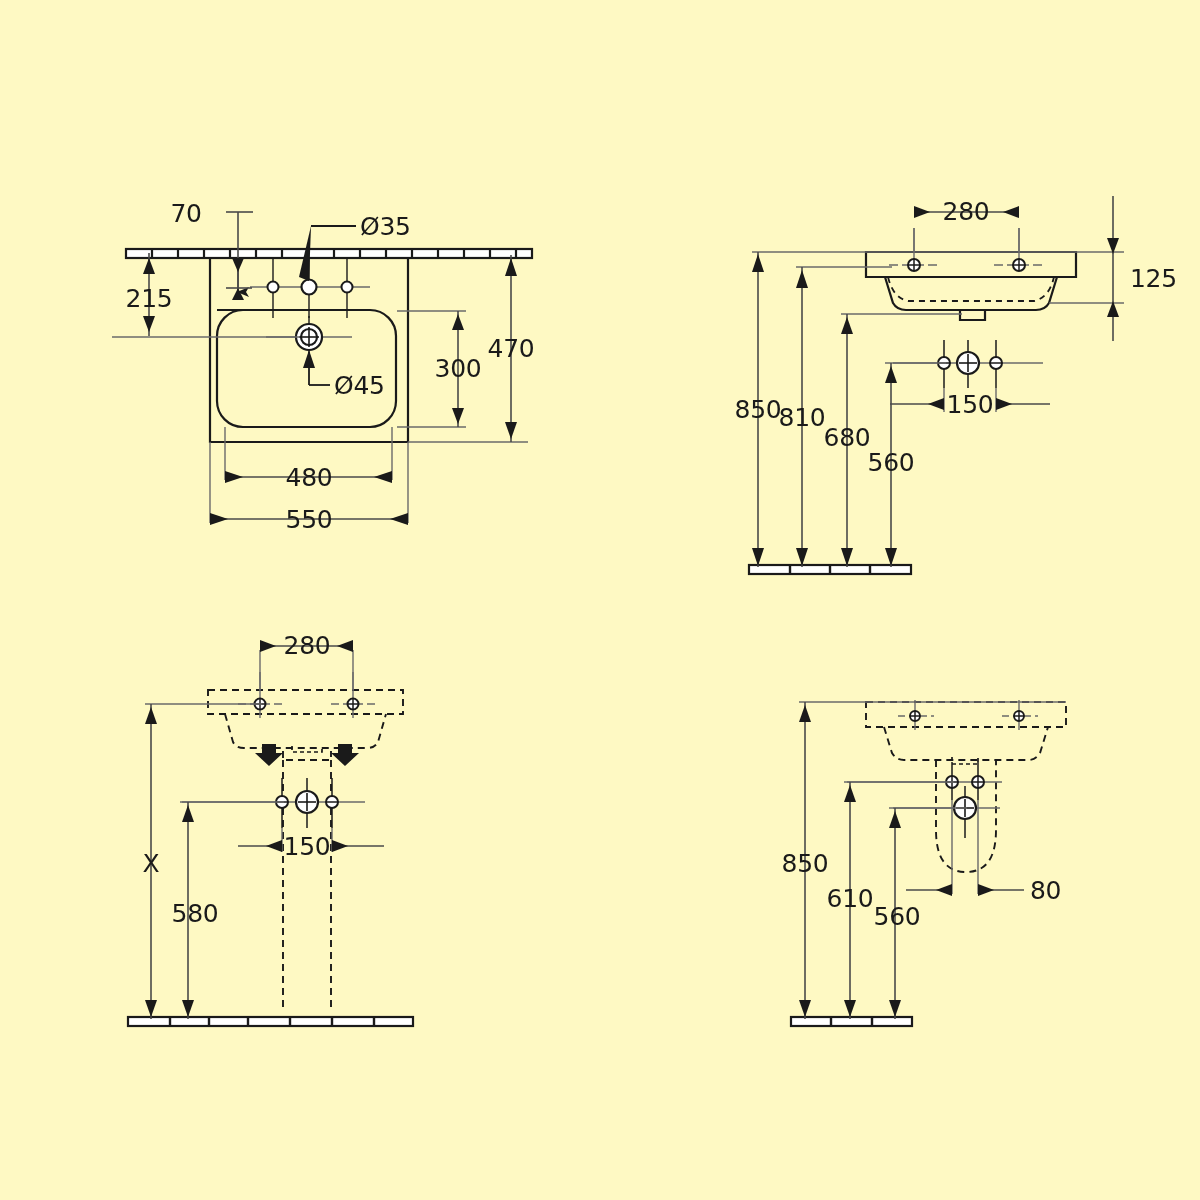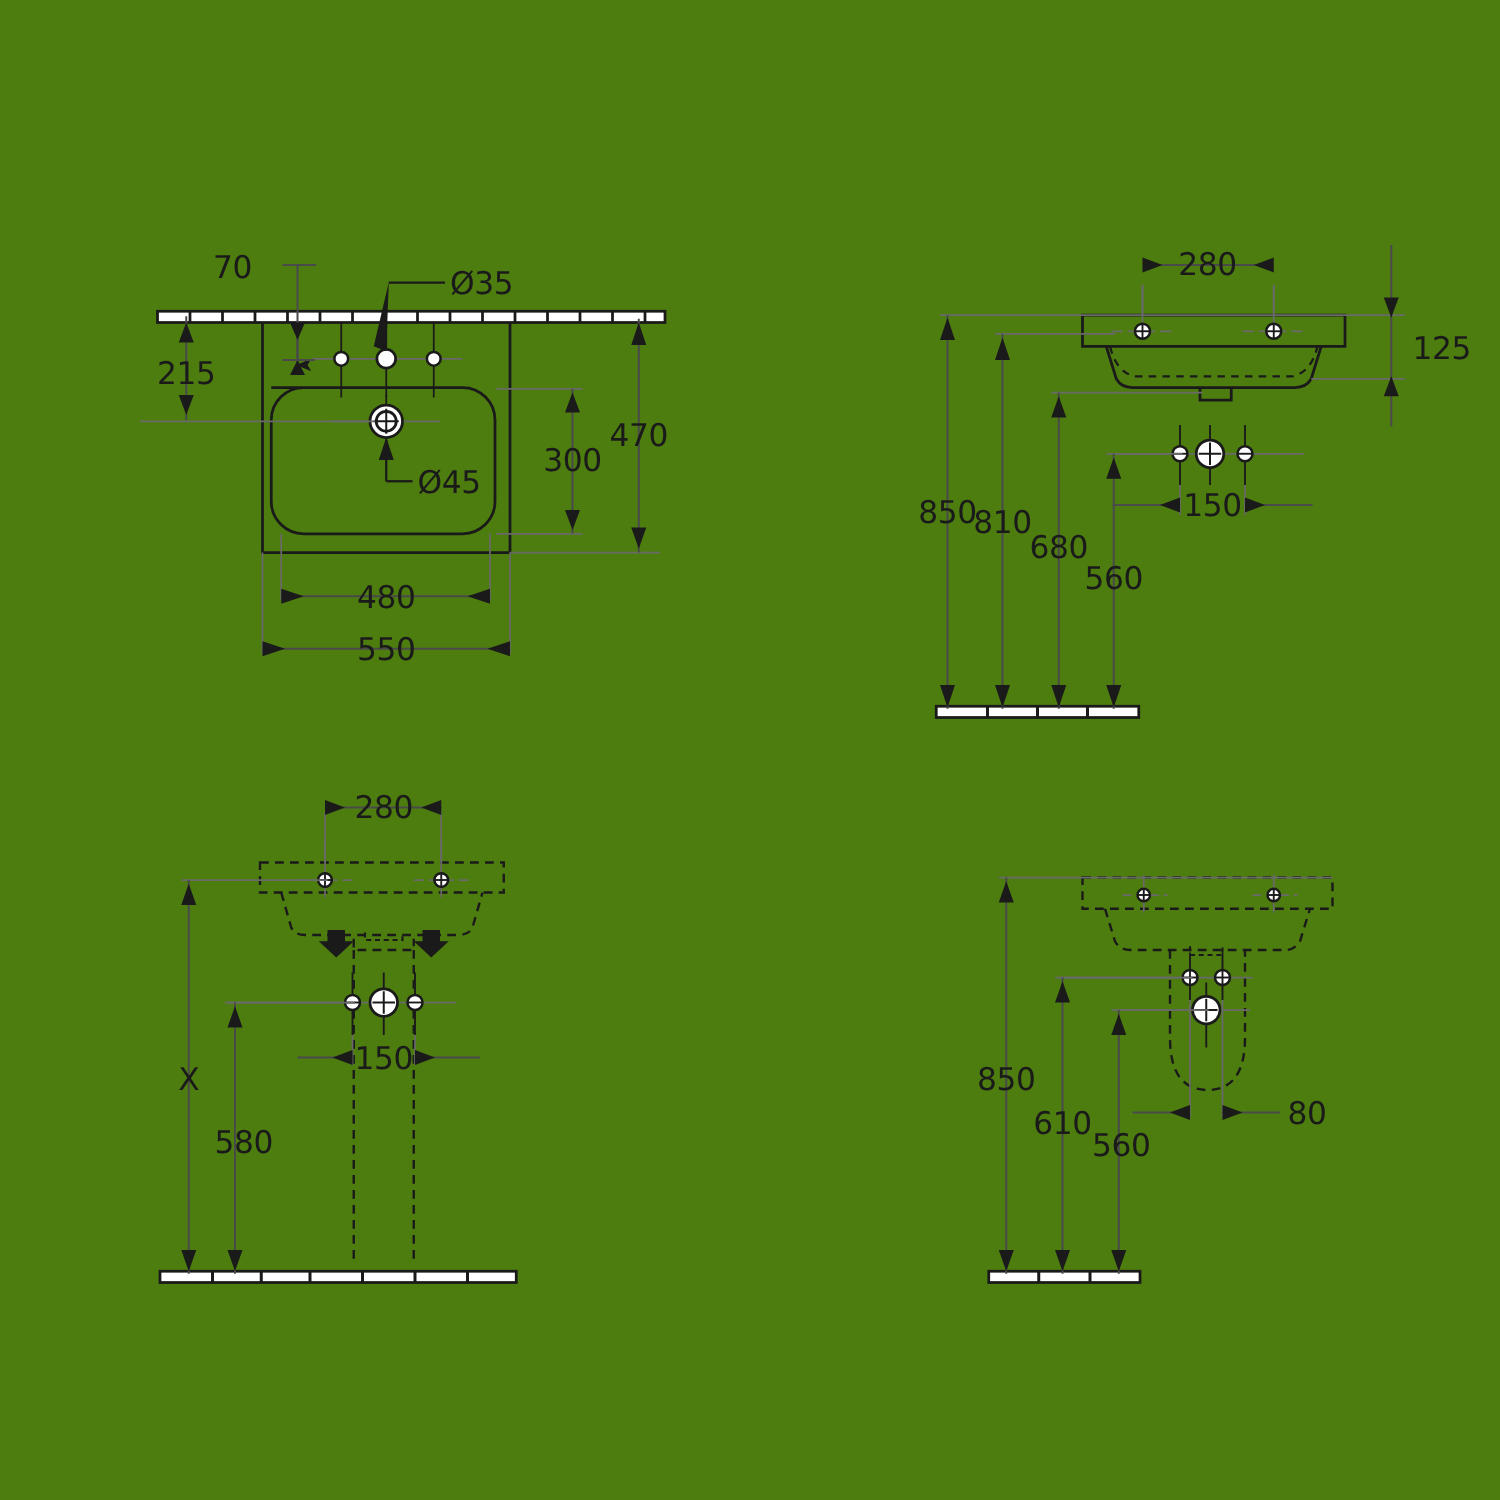--- a/index.html
+++ b/index.html
@@ -5,21 +5,21 @@
 <style>
   html, body {
     margin: 0;
     padding: 0;
     background: #ffffff;
   }
   #sheet {
     position: relative;
     width: 1200px;
     height: 1200px;
-    background: #4d7c0f;
+    background: #fef9c3;
     font-family: "DejaVu Sans", "Liberation Sans", sans-serif;
     overflow: hidden;
   }
   #sheet svg {
     display: block;
   }
   text {
     font-family: "DejaVu Sans", "Liberation Sans", sans-serif;
     fill: #1a1a1a;
   }

